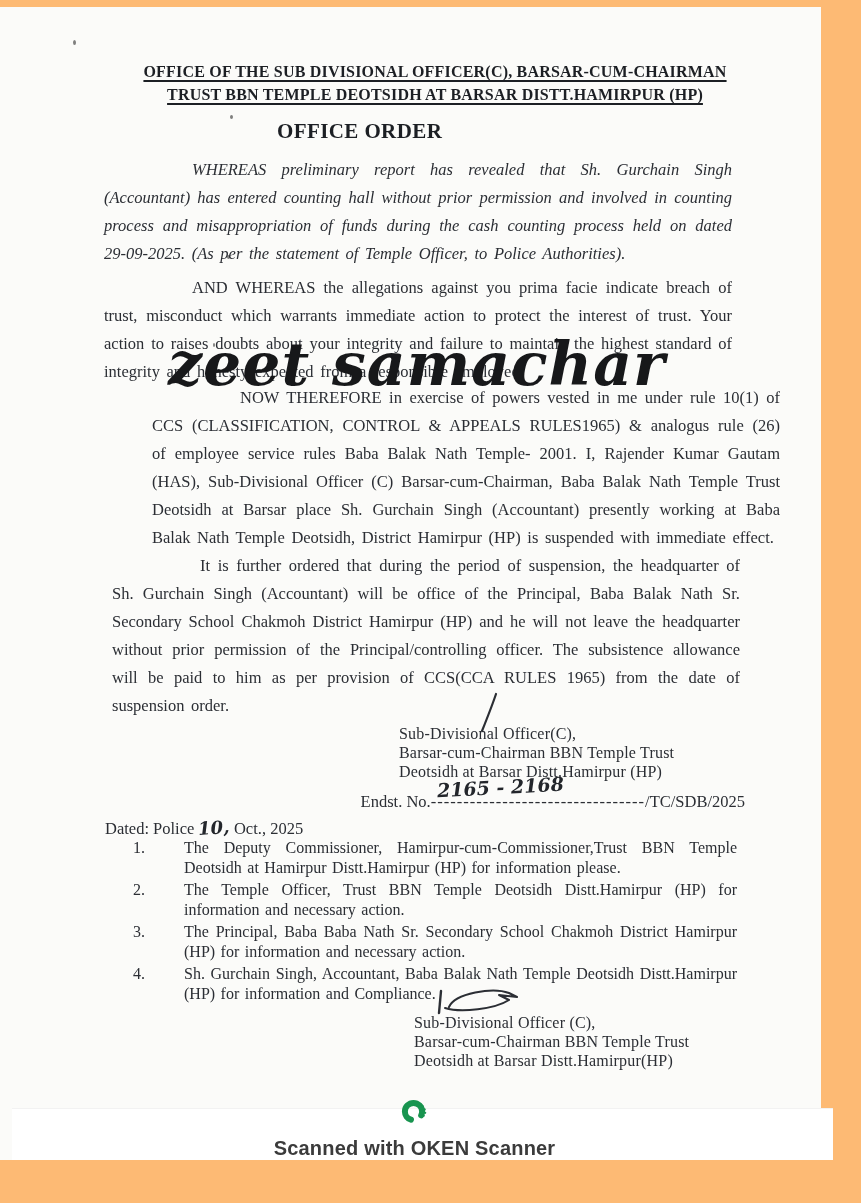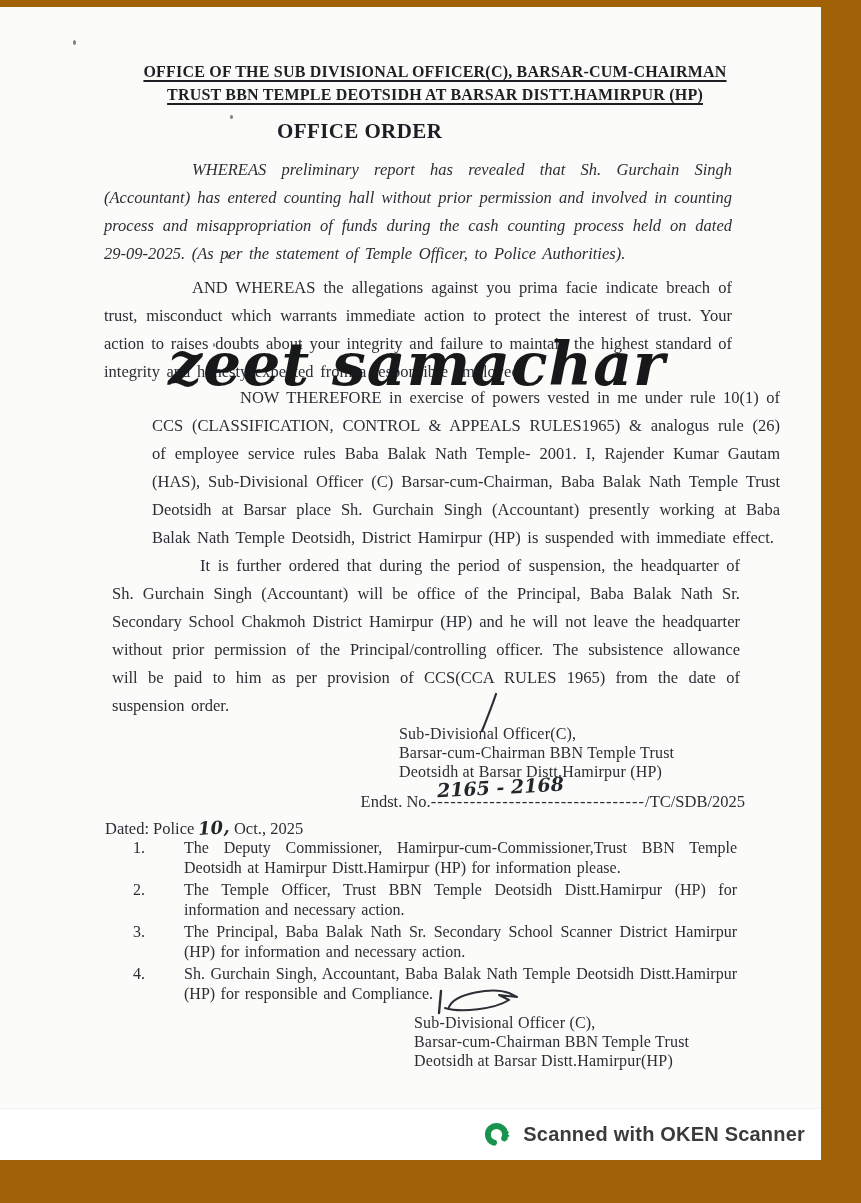--- a/index.html
+++ b/index.html
@@ -1,21 +1,21 @@
 <!DOCTYPE html>
 <html><head>
 <meta charset="utf-8">
 <style>
   * { margin:0; padding:0; box-sizing:border-box; }
   html,body { background:#0c0f13; }
   body { font-family:"Liberation Serif", serif; }
 
   .canvas {
     position:relative; width:861px; height:1203px;
-    background:#a16207; overflow:hidden;
+    background:#fdba74; overflow:hidden;
   }
 
   .page {
     position:absolute; left:0; top:7px; width:821px; height:1153px;
     background:#fbfbf9; color:#2a2d33;
   }
 
   
   .doc-header {
     position:absolute; left:110px; top:53px; width:650px;
@@ -86,24 +86,24 @@
   .cc-num {
     width:27px; flex:none; font-size:16px; line-height:19.5px; color:#2b2e34;
   }
   .cc-text {
     flex:1; font-size:16px; line-height:19.5px; text-align:justify;
     word-spacing:1.5px; color:#2b2e34;margin-left:24px;
   }
 
   
   .scan-footer {
-    position:absolute; left:0; bottom:0; width:100%; height:52px;
+    position:absolute; left:12px; bottom:0; width:100%; height:52px;
     background:#ffffff; border-top:1px solid rgba(0,0,0,0.05);
     display:flex; align-items:center; justify-content:flex-end;
-    padding-right:16px; gap:12px; font-family:"Liberation Sans", sans-serif;
+    padding-right:16px; gap:12px; font-family:"Liberation Sans", sans-serif;flex-direction:column;
   }
   .scan-footer .label { font-size:20px; font-weight:600; color:#3b3b3b; letter-spacing:0.2px; }
 
   
   .speck { position:absolute; background:#4a4a4a; border-radius:50%; opacity:0.7; }
 </style>
 </head>
 <body>
 
 <div class="canvas">
@@ -149,25 +149,25 @@
       <div class="cc-item">
         <span class="cc-num">1.</span>
         <span class="cc-text">The Deputy Commissioner, Hamirpur-cum-Commissioner,Trust BBN Temple Deotsidh at Hamirpur Distt.Hamirpur (HP) for information please.</span>
       </div>
       <div class="cc-item">
         <span class="cc-num">2.</span>
         <span class="cc-text">The Temple Officer, Trust BBN Temple Deotsidh Distt.Hamirpur (HP) for information and necessary action.</span>
       </div>
       <div class="cc-item">
         <span class="cc-num">3.</span>
-        <span class="cc-text">The Principal, Baba Balak Nath Sr. Secondary School Scanner District Hamirpur (HP) for information and necessary action.</span>
+        <span class="cc-text">The Principal, Baba Baba Nath Sr. Secondary School Chakmoh District Hamirpur (HP) for information and necessary action.</span>
       </div>
       <div class="cc-item">
         <span class="cc-num">4.</span>
-        <span class="cc-text">Sh. Gurchain Singh, Accountant, Baba Balak Nath Temple Deotsidh Distt.Hamirpur (HP) for responsible and Compliance.</span>
+        <span class="cc-text">Sh. Gurchain Singh, Accountant, Baba Balak Nath Temple Deotsidh Distt.Hamirpur (HP) for information and Compliance.</span>
       </div>
     </div>
 
     <div class="sig-mark" id="sig2-mark">
       <svg width="100" height="36" viewBox="0 0 100 36">
         <path d="M16 8 L14 30" stroke="#2b2e34" stroke-width="2.4" fill="none" stroke-linecap="round"></path>
         <path d="M24 24 C30 10, 68 4, 84 10 L92 14 L74 12 L84 17 C70 26, 36 30, 20 25" stroke="#2b2e34" stroke-width="2" fill="none" stroke-linecap="round" stroke-linejoin="round"></path>
       </svg>
     </div>
     <div class="sig-block" id="sig2">

